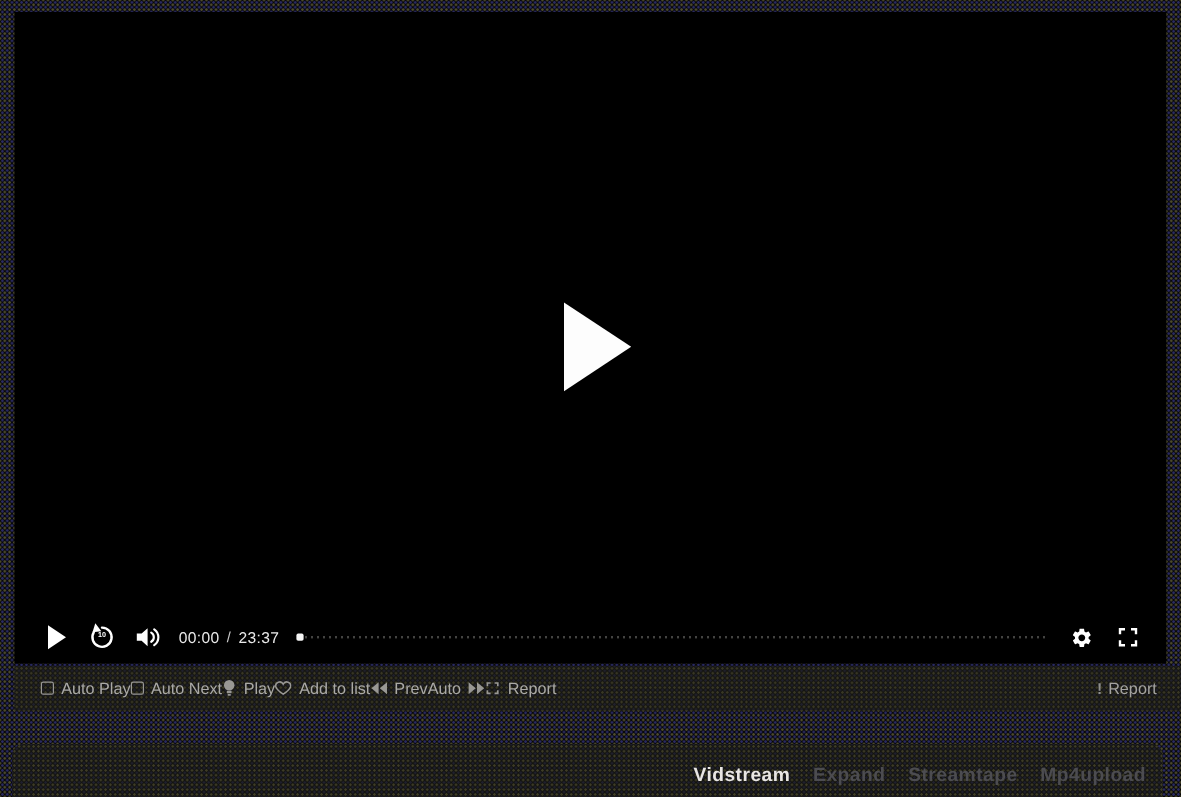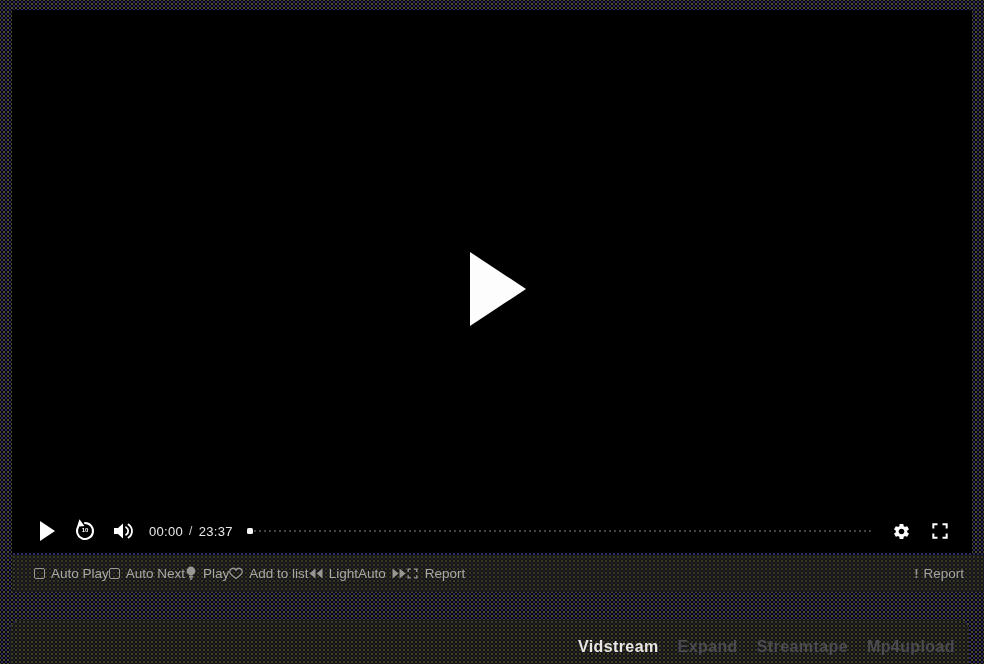--- a/index.html
+++ b/index.html
@@ -202,21 +202,21 @@
     <span>Add to list</span>
   </div>
 
   <div class="tb-item">
     <span class="tb-icon">
       <svg width="14" height="11" viewBox="0 0 14 11">
         <polygon points="6.5,0.5 0.5,5.5 6.5,10.5" fill="#989794"></polygon>
         <polygon points="13.5,0.5 7.5,5.5 13.5,10.5" fill="#989794"></polygon>
       </svg>
     </span>
-    <span>Light</span>
+    <span>Prev</span>
   </div>
 
   <div class="tb-item">
     <span>Auto</span>
     <span class="tb-icon">
       <svg width="14" height="11" viewBox="0 0 14 11">
         <polygon points="0.5,0.5 6.5,5.5 0.5,10.5" fill="#989794"></polygon>
         <polygon points="7.5,0.5 13.5,5.5 7.5,10.5" fill="#989794"></polygon>
       </svg>
     </span>

